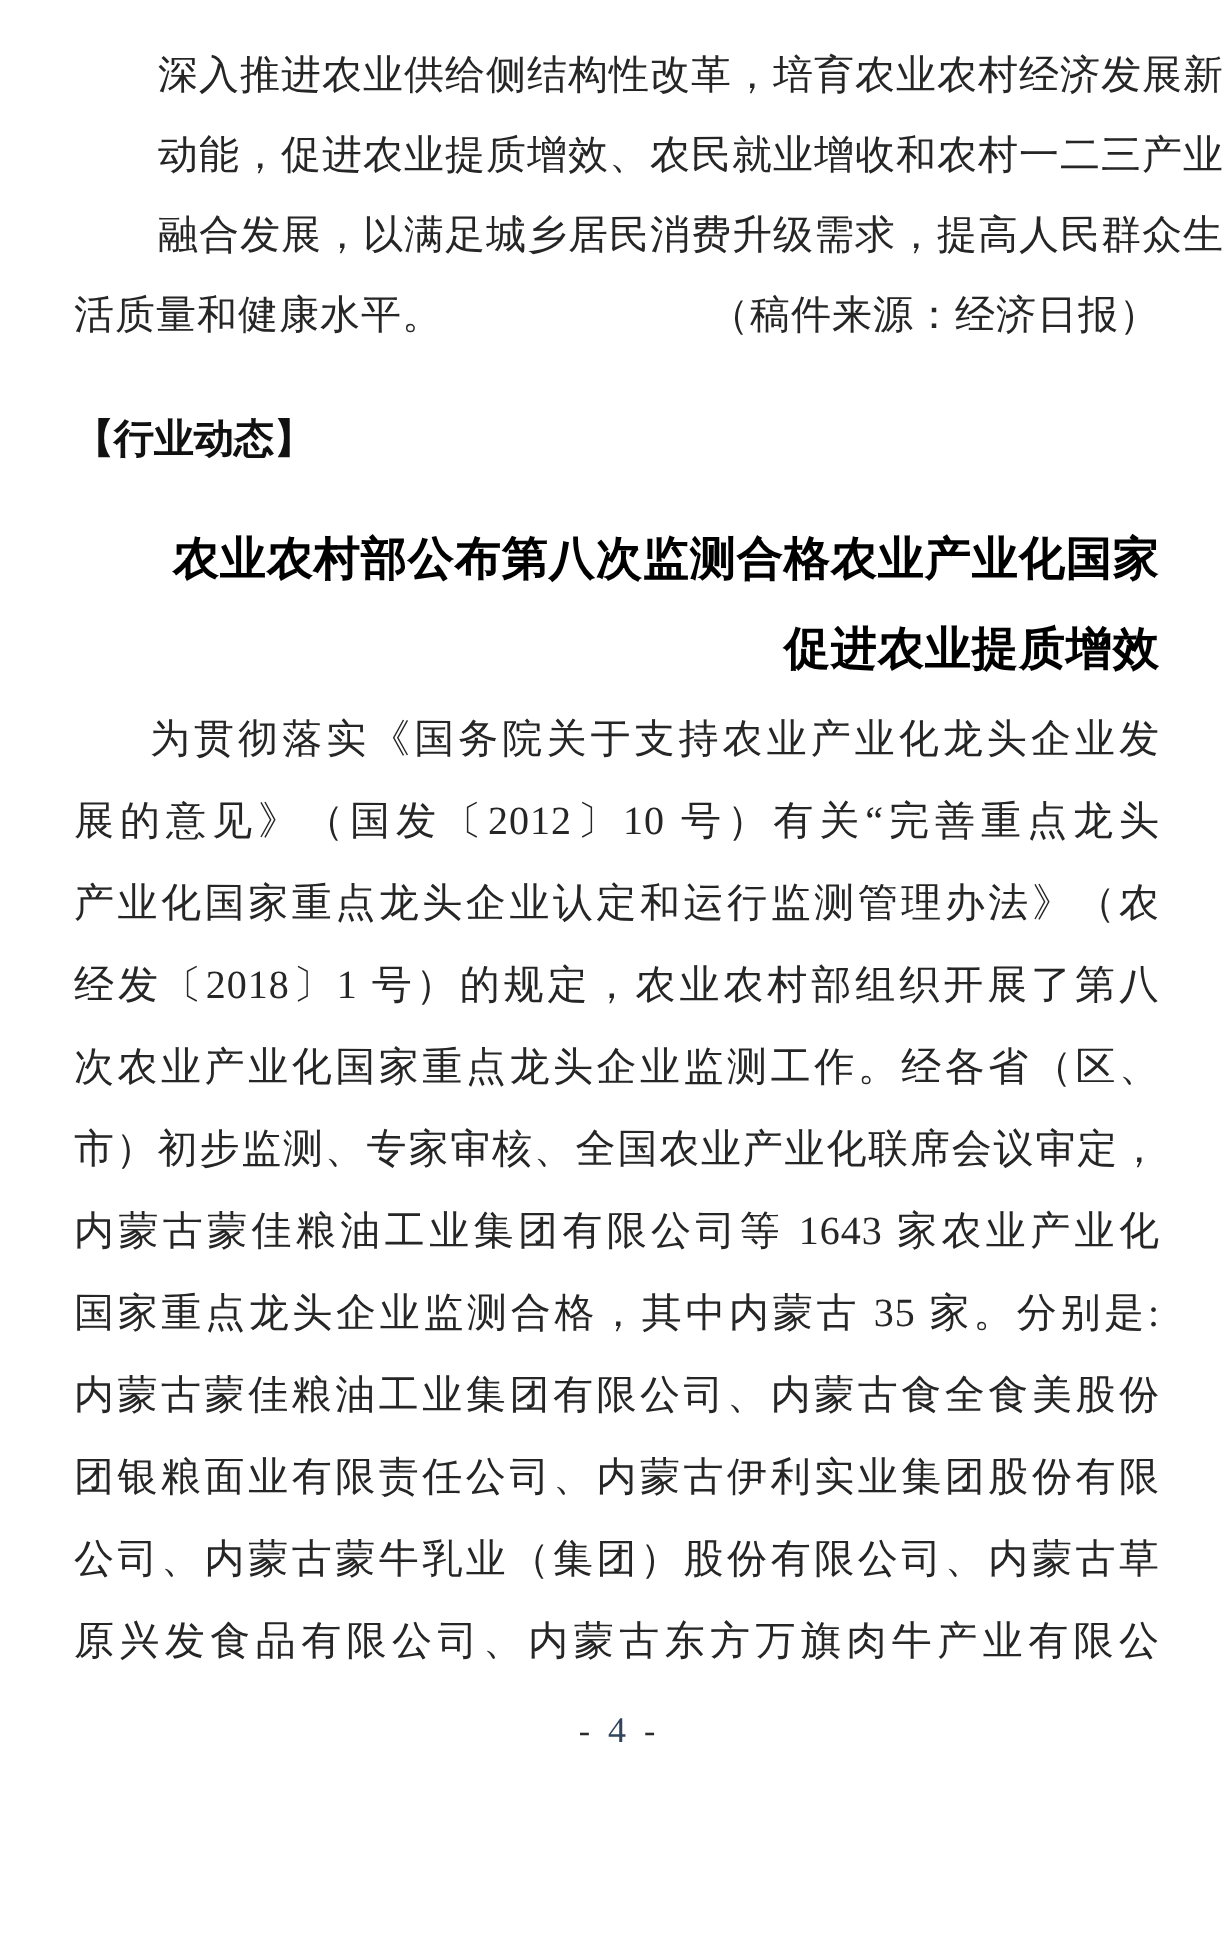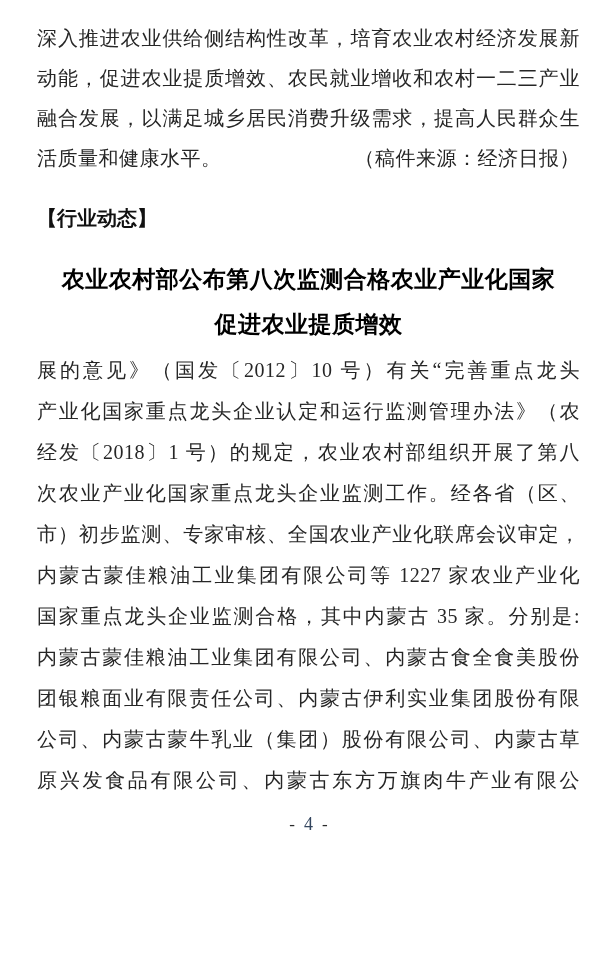--- a/index.html
+++ b/index.html
@@ -24,44 +24,44 @@
   }
   .body-line {
     font-size: 20px;
     line-height: 40px;
     letter-spacing: 0.5px;
     text-align: justify;
     text-align-last: justify;
     white-space: nowrap;
     color: #262626;
   }
-  .para1 .body-line { line-height: 40px; }
+  .para1 .body-line { line-height: 40px; margin-left: 42px; }
   .para1-last {
     display: flex;
     justify-content: space-between;
     align-items: center;
     font-size: 20px;
     line-height: 40px;
     letter-spacing: 0.5px;
     color: #262626;
   }
   
   .section-header {
     margin-top: 27px;
-    font-family: Liberation Mono, monospace;
+    font-family: Liberation Sans, sans-serif;
     font-weight: 600;
     font-size: 20px;
     line-height: 30px;
     color: #111111;
     text-align: left;
   }
   
   .article-title {
     margin-top: 22px;
-    text-align: center;
+    text-align: right;
     font-weight: bold;
     font-size: 23px;
     line-height: 45px;
     color: #000000;
     letter-spacing: 0.5px;
   }
   
   .para2 {
     margin-top: 3px;
   }
@@ -106,26 +106,27 @@
 
   <div class="section-header">【行业动态】</div>
 
   <div class="article-title">
     <div>农业农村部公布第八次监测合格农业产业化国家</div>
     <div>促进农业提质增效</div>
   </div>
 
   <div class="para2">
     <div>
+        <div class="body-line indent-first">为贯彻落实《国务院关于支持农业产业化龙头企业发</div>
         <div class="body-line">展的意见》（国发〔2012〕10 号）有关“完善重点龙头</div>
         <div class="body-line">产业化国家重点龙头企业认定和运行监测管理办法》（农</div>
         <div class="body-line">经发〔2018〕1 号）的规定，农业农村部组织开展了第八</div>
         <div class="body-line">次农业产业化国家重点龙头企业监测工作。经各省（区、</div>
         <div class="body-line">市）初步监测、专家审核、全国农业产业化联席会议审定，</div>
-        <div class="body-line">内蒙古蒙佳粮油工业集团有限公司等 1227 家农业产业化</div>
+        <div class="body-line">内蒙古蒙佳粮油工业集团有限公司等 1643 家农业产业化</div>
         <div class="body-line">国家重点龙头企业监测合格，其中内蒙古 35 家。分别是:</div>
         <div class="body-line">内蒙古蒙佳粮油工业集团有限公司、内蒙古食全食美股份</div>
         <div class="body-line">团银粮面业有限责任公司、内蒙古伊利实业集团股份有限</div>
         <div class="body-line">公司、内蒙古蒙牛乳业（集团）股份有限公司、内蒙古草</div>
         <div class="body-line">原兴发食品有限公司、内蒙古东方万旗肉牛产业有限公</div>
       </div>
   </div>
 
   <div class="footer">
     <span>-</span>

